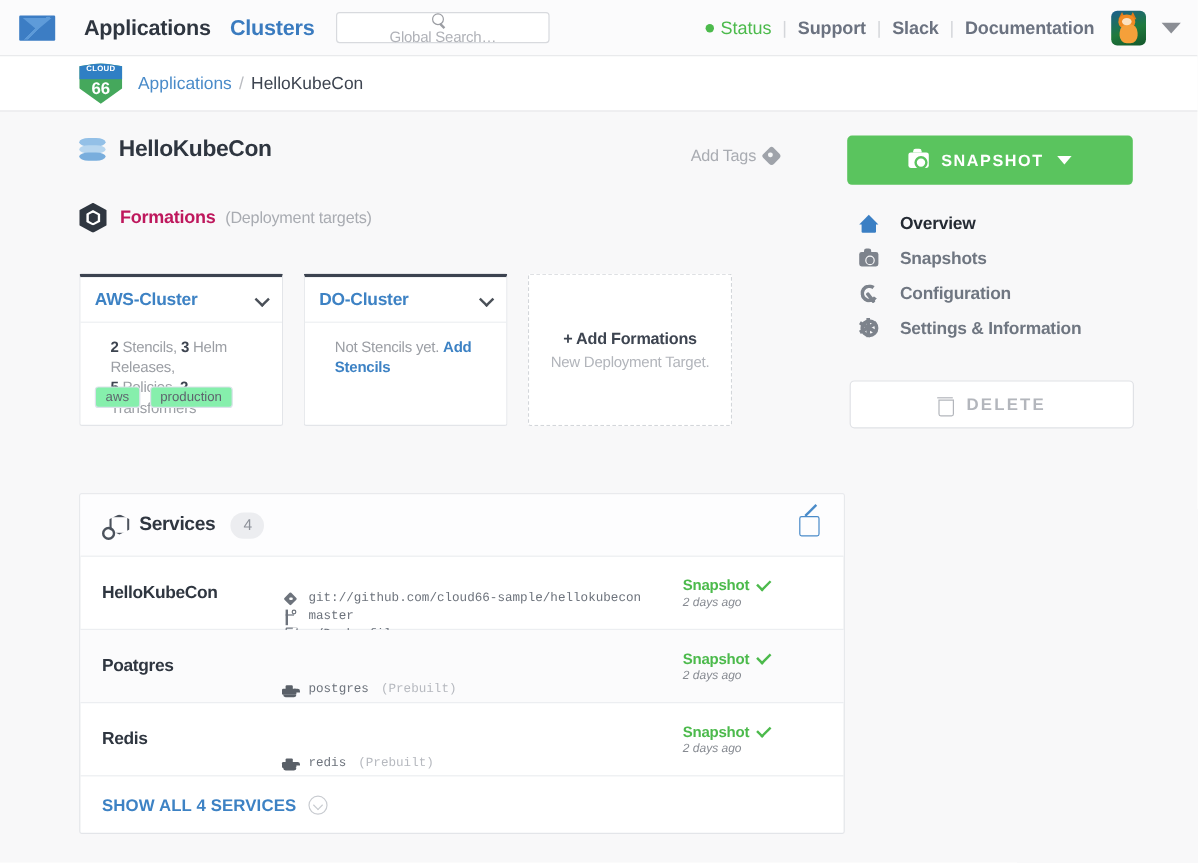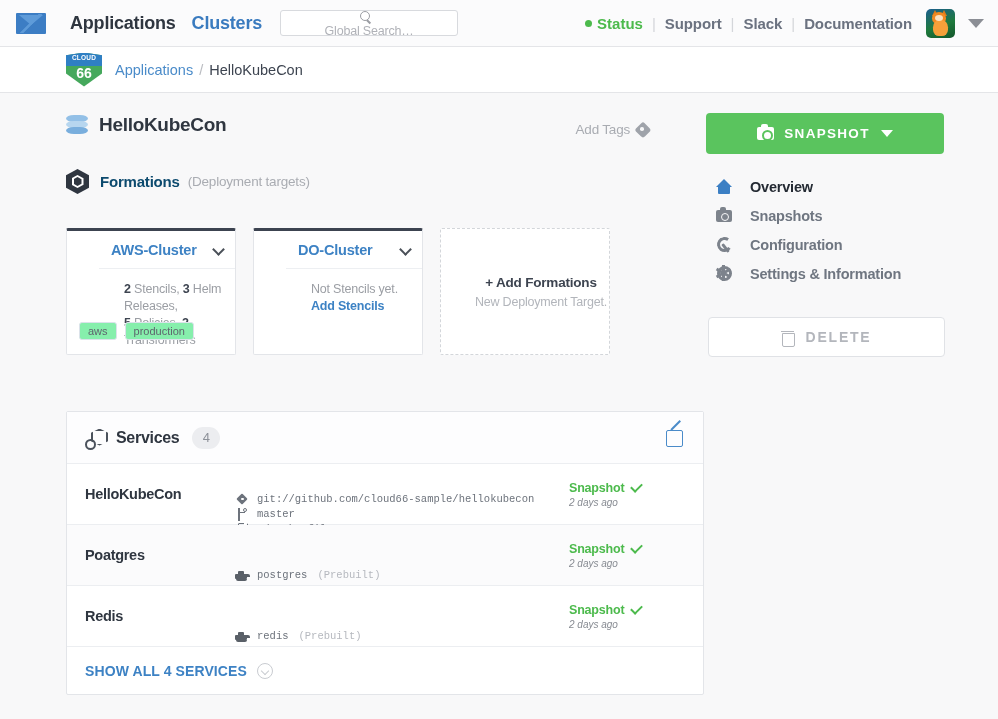--- a/index.html
+++ b/index.html
@@ -46,21 +46,21 @@
     content: ""; position: absolute; left: 0; top: 0; width: 8px; height: 8px;
     border: 1.5px solid #9b9da3; border-radius: 50%;
   }
   .search-ico:after {
     content: ""; position: absolute; left: 7px; top: 8px; width: 5px; height: 1.5px;
     background: #9b9da3; transform: rotate(45deg); transform-origin: left center;
   }
   .search-ph { font-size: 12.5px; color: #b0b2b8; letter-spacing: -0.2px; }
 
   .nav-right { margin-left: auto; display: flex; align-items: center; padding-right: 14px; }
-  .status-link { display: flex; align-items: center; font-size: 15px; font-weight: bold; color: #4cba4c; }
+  .status-link { display: flex; align-items: center; font-size: 15px; font-weight: normal; color: #4cba4c; }
   .status-dot { width: 7px; height: 7px; border-radius: 50%; background: #4cba4c; margin-right: 5px; }
   .nav-sep { color: #d4d6da; margin: 0 9px; font-size: 15px; }
   .nav-r-link { font-size: 15px; font-weight: bold; color: #6b7280; letter-spacing: -0.1px; }
   .avatar {
     width: 29px; height: 29px; border-radius: 5px; margin-left: 14px; position: relative;
     background: linear-gradient(160deg,#1b5e8f 0%, #1f7a3d 55%, #14562b 100%);
     overflow: hidden; flex: 0 0 auto;
   }
   .avatar .fox-head {
     position: absolute; left: 6px; top: 3px; width: 14px; height: 12px;
@@ -171,27 +171,27 @@
   .hex-ico:after {
     content: ""; position: absolute; left: 5.5px; top: 6px; width: 12px; height: 13px;
     background: #fff;
     clip-path: polygon(50% 0%, 100% 25%, 100% 75%, 50% 100%, 0% 75%, 0% 25%);
   }
   .hex-ico:before {
     content: ""; position: absolute; left: 7.5px; top: 8px; width: 8px; height: 9px;
     background: #2f3640; z-index: 2;
     clip-path: polygon(50% 0%, 100% 25%, 100% 75%, 50% 100%, 0% 75%, 0% 25%);
   }
-  .form-title { font-size: 15px; font-weight: bold; color: #0c4a6e; letter-spacing: -0.2px; }
+  .form-title { font-size: 15px; font-weight: bold; color: #be185d; letter-spacing: -0.2px; }
   .form-sub { font-size: 13.5px; color: #a9acb2; margin-left: 8px; letter-spacing: -0.2px; }
 
   .cards { position: absolute; left: 66px; top: 228px; display: flex; }
   .fcard {
     width: 170px; height: 127px; background: #fff; border: 1px solid #e3e5e9;
-    border-radius: 2px; margin-right: 17px; position: relative; cursor: pointer; padding-left: 32px;
+    border-radius: 2px; margin-right: 17px; position: relative; cursor: pointer;
   }
   .fcard.active { border-top: 3px solid #3c4350; }
   .fcard-head {
     height: 38px; display: flex; align-items: center; padding: 0 12px;
     border-bottom: 1px solid #edeff2;
   }
   .fcard-name { font-size: 14.5px; font-weight: bold; color: #3d82c4; letter-spacing: -0.2px; }
   .fcard-chev {
     margin-left: auto; width: 9px; height: 9px; position: relative;
   }

